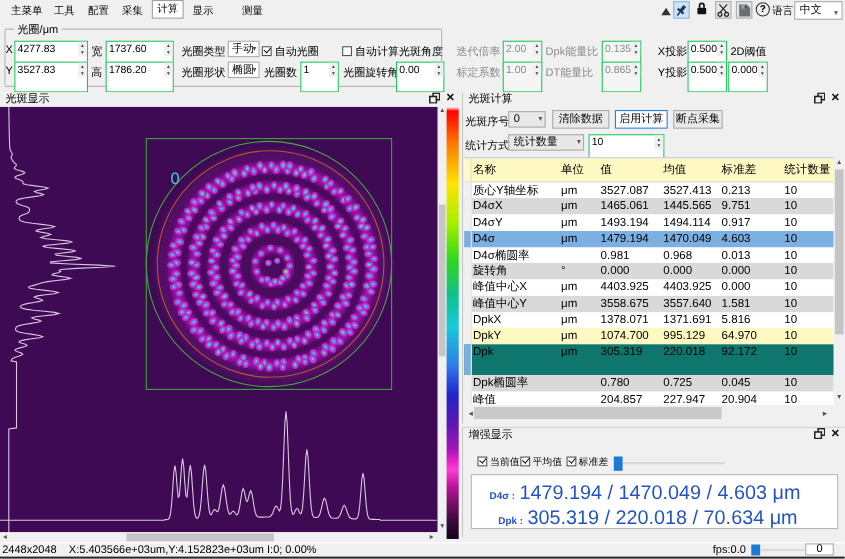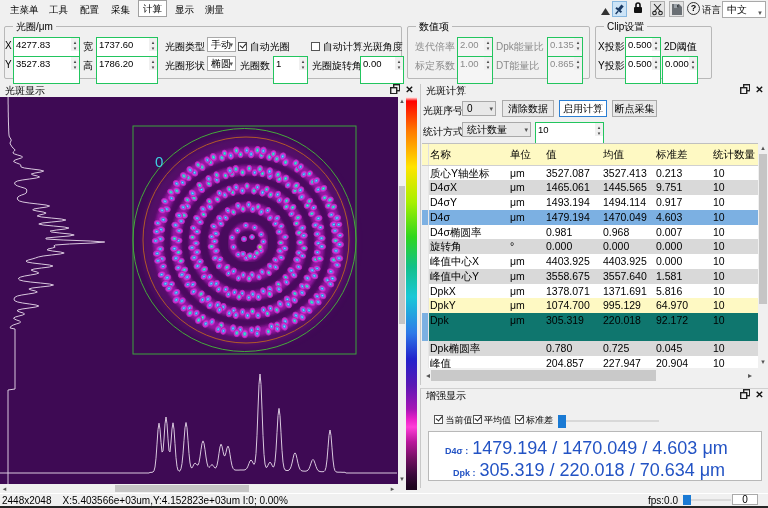--- a/index.html
+++ b/index.html
@@ -21,21 +21,21 @@
 <body>
 <div class="abs" style="width:768px;height:508px;overflow:hidden">
 
 <div class="abs" style="left:0;top:0;width:768px;height:19px;background:#f0f0f0;font-size:9.5px">
  <div class="abs" style="left:10px;top:4px">主菜单</div>
  <div class="abs" style="left:49px;top:4px">工具</div>
  <div class="abs" style="left:80px;top:4px">配置</div>
  <div class="abs" style="left:111px;top:4px">采集</div>
  <div class="abs" style="left:138px;top:0px;width:29px;height:17px;background:#fff;border:1px solid #a0a0a0;text-align:center;line-height:16px">计算</div>
  <div class="abs" style="left:175px;top:4px">显示</div>
- <div class="abs" style="left:205px;top:4px">测量</div>
+ <div class="abs" style="left:220px;top:4px">测量</div>
  <div class="abs" style="left:601px;top:6px;width:9px;height:7px">
   <svg width="9" height="7">
           <path d="M4.5 0 L9 7 L0 7 Z" fill="#333"></path>
         </svg></div>
  <div class="abs" style="left:612px;top:1px;width:15px;height:16px;background:#cde4f7;border:1px solid #88b8e0">
   <svg width="13" height="14">
           <g transform="rotate(40 6 7)">
             <rect x="5" y="2" width="3" height="6" fill="#1b3a63"></rect>
             <rect x="3" y="7" width="7" height="2" fill="#1b3a63"></rect>
             <rect x="6" y="9" width="1.4" height="4" fill="#1b3a63"></rect>
@@ -81,35 +81,29 @@
  <div class="spin" style="left:13px;top:37px;width:67px">3527.83<span class="ar">▴<br>▾</span></div>
  <div class="abs" style="left:83px;top:40px">高</div>
  <div class="spin" style="left:96px;top:37px;width:62px">1786.20<span class="ar">▴<br>▾</span></div>
  <div class="abs" style="left:165px;top:40px">光圈形状</div>
  <div class="combo" style="left:207px;top:37px;width:29px;padding-left:3px">椭圆<span class="dn">▾</span></div>
  <div class="abs" style="left:240px;top:40px">光圈数</div>
  <div class="spin" style="left:273px;top:37px;width:35px">1<span class="ar">▴<br>▾</span></div>
  <div class="abs" style="left:312px;top:40px">光圈旋转角</div>
  <div class="spin" style="left:360px;top:37px;width:44px">0.00<span class="ar">▴<br>▾</span></div>
 
- <div class="gbox" style="left:407px;top:7px;width:183px;height:53px">
-        <div class="glabel">数值项</div>
-      </div>
  <div class="abs gray" style="left:415px;top:21px">迭代倍率</div>
  <div class="spin gray" style="left:457px;top:18px;width:36px;background:#f5f5f5">2.00<span class="ar">▴<br>▾</span></div>
  <div class="abs gray" style="left:496px;top:21px">Dpk能量比</div>
  <div class="spin gray" style="left:547px;top:18px;width:36px;background:#f5f5f5">0.135<span class="ar">▴<br>▾</span></div>
  <div class="abs gray" style="left:415px;top:40px">标定系数</div>
  <div class="spin gray" style="left:457px;top:37px;width:36px;background:#f5f5f5">1.00<span class="ar">▴<br>▾</span></div>
  <div class="abs gray" style="left:496px;top:40px">DT能量比</div>
  <div class="spin gray" style="left:547px;top:37px;width:36px;background:#f5f5f5">0.865<span class="ar">▴<br>▾</span></div>
 
- <div class="gbox" style="left:595px;top:7px;width:117px;height:53px">
-        <div class="glabel">Clip设置</div>
-      </div>
  <div class="abs" style="left:598px;top:21px">X投影</div>
  <div class="spin" style="left:625px;top:18px;width:36px">0.500<span class="ar">▴<br>▾</span></div>
  <div class="abs" style="left:664px;top:21px">2D阈值</div>
  <div class="abs" style="left:598px;top:40px">Y投影</div>
  <div class="spin" style="left:625px;top:37px;width:36px">0.500<span class="ar">▴<br>▾</span></div>
  <div class="spin" style="left:662px;top:37px;width:36px">0.000<span class="ar">▴<br>▾</span></div>
 </div>
 
 <div class="abs" style="left:0;top:84px;width:418px;height:409px;background:#f0f0f0">
  <div class="titlebar">光斑显示
@@ -583,21 +577,21 @@
           <div style="width:53px">1470.049</div>
           <div style="width:57px">4.603</div>
           <div style="width:44px">10</div>
         </div>
         <div style="display:flex;height:14.77px;background:#ffffff;line-height:14.5px;font-size:10.5px">
           <div style="width:7px;background:#f0f0f0;border-right:1px solid #e6e6e6"></div>
           <div style="width:81px;padding-left:1px">D4σ椭圆率</div>
           <div style="width:36px"></div>
           <div style="width:57px">0.981</div>
           <div style="width:53px">0.968</div>
-          <div style="width:57px">0.007</div>
+          <div style="width:57px">0.013</div>
           <div style="width:44px">10</div>
         </div>
         <div style="display:flex;height:14.77px;background:#d9d9d9;line-height:14.5px;font-size:10.5px">
           <div style="width:7px;background:#f0f0f0;border-right:1px solid #e6e6e6"></div>
           <div style="width:81px;padding-left:1px">旋转角</div>
           <div style="width:36px">°</div>
           <div style="width:57px">0.000</div>
           <div style="width:53px">0.000</div>
           <div style="width:57px">0.000</div>
           <div style="width:44px">10</div>

